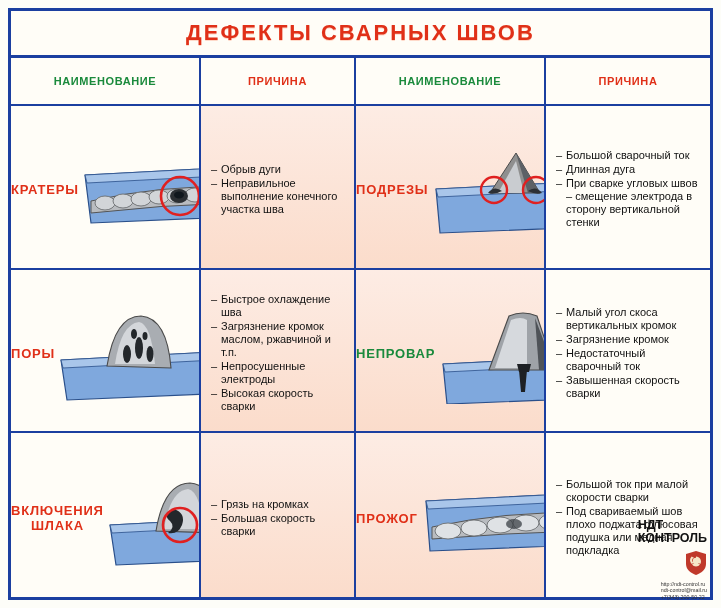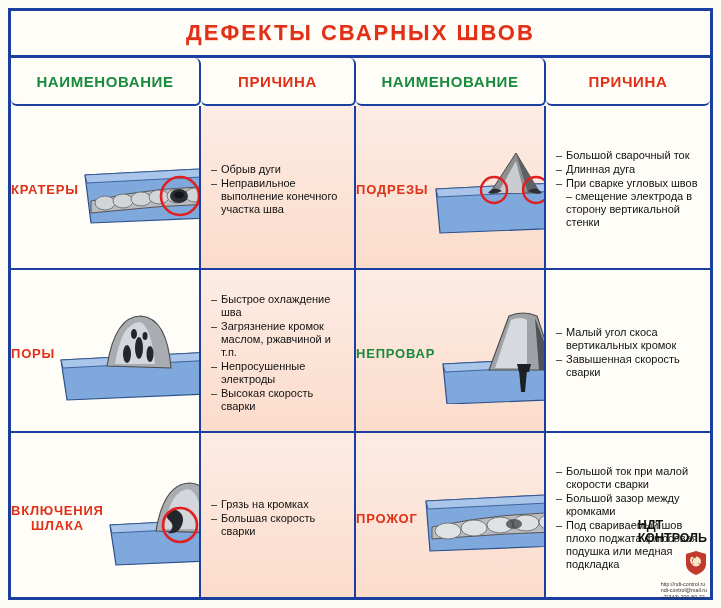--- a/index.html
+++ b/index.html
@@ -52,21 +52,21 @@
     border-right:2px solid #1b3fa0;
     border-bottom:2px solid #1b3fa0;
     box-sizing:border-box;
     position:relative;
     overflow:hidden;
   }
   .cell.lastcol{border-right:none;}
   .cell.lastrow{border-bottom:none;}
   .hdr{
     display:flex;align-items:center;justify-content:center;
-    font-size:15px;font-weight:bold;letter-spacing:.6px;border-radius:6px;
+    font-size:11px;font-weight:bold;letter-spacing:.6px;
   }
   .hdr.green{color:#1a8a3c;}
   .hdr.red{color:#e03018;}
   .pic-cell{
     background:linear-gradient(180deg,#fdece4 0%,#fbdccb 100%);
     display:flex;flex-direction:row;align-items:center;
     padding-top:12px;
   }
   .pic-cell.plain{background:#fffdf7;}
   .defect-name{
@@ -234,20 +234,22 @@
           <path d="M100 10 L120 62 L104 62 Z" fill="#4f5358"></path>
           <path d="M84 62 L92 62 L90 84 L86 84 Z" fill="#1d2024"></path>
           <path d="M82 56 L96 56 L94 64 L84 64 Z" fill="#1d2024"></path>
         </svg>
       </div>
     </div>
 
     <div class="cell cause-cell plain lastcol">
       <ul class="causes">
         <li>Малый угол скоса вертикальных кромок</li>
+        <li>Загрязнение кромок</li>
+        <li>Недостаточный сварочный ток</li>
         <li>Завышенная скорость сварки</li>
       </ul>
     </div>
 
     <div class="cell pic-cell plain lastrow">
       <div class="defect-name red">ВКЛЮЧЕНИЯ ШЛАКА</div>
       <div class="art">
         <svg width="165" height="92" viewBox="0 0 165 92">
           <polygon points="6,50 158,42 152,84 12,90" fill="#7fa8dd" stroke="#2a4f8a" stroke-width="1.2"></polygon>
           <polygon points="6,50 158,42 160,50 8,58" fill="#a9c6ea" stroke="#2a4f8a" stroke-width="0.8"></polygon>
@@ -282,21 +284,20 @@
             <ellipse cx="156" cy="46" rx="10" ry="7"></ellipse>
           </g>
           <ellipse cx="96" cy="49" rx="8" ry="5" fill="#3a3f44" opacity=".75"></ellipse>
         </svg>
       </div>
     </div>
 
     <div class="cell cause-cell plain lastcol lastrow">
       <ul class="causes">
         <li>Большой ток при малой скорости сварки</li>
-        <li>Большой зазор между кромками</li>
         <li>Под свариваемый шов плохо поджата флюсовая подушка или медная подкладка</li>
       </ul>
     </div>
   </div>
 
   <div class="logo">
     <div class="logo-txt">
       <div>НДТ</div>
       <div>КОНТРОЛЬ</div>
     </div>

